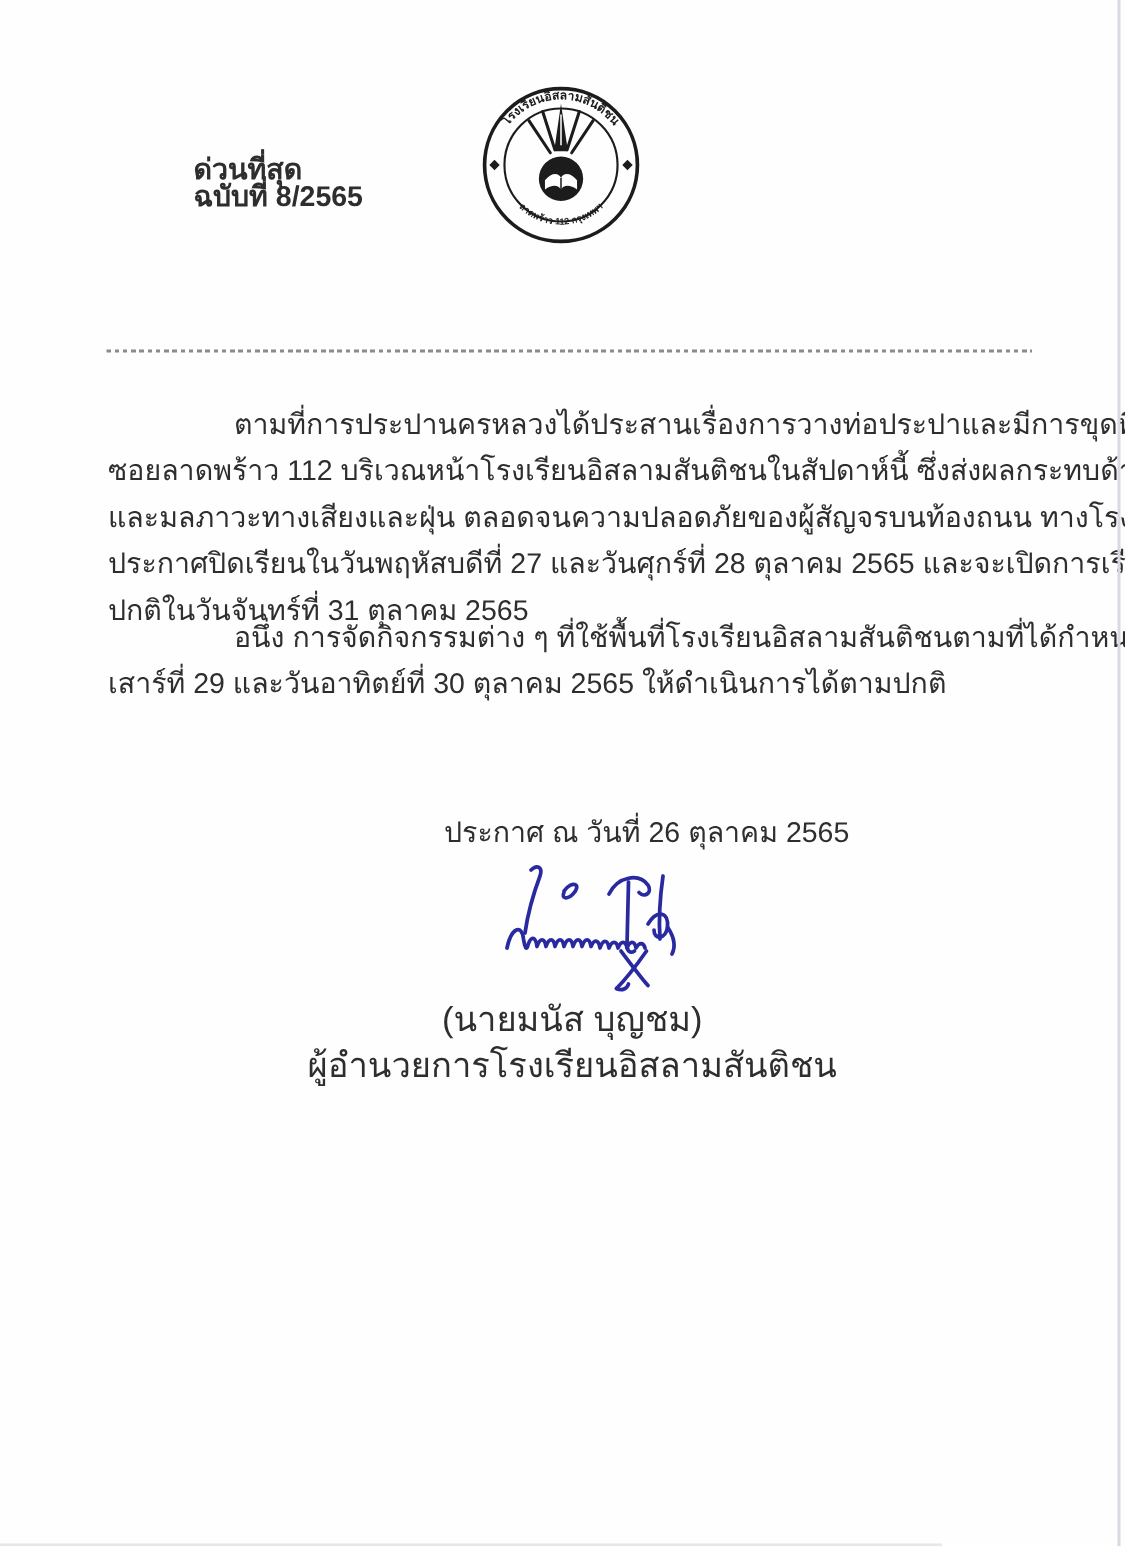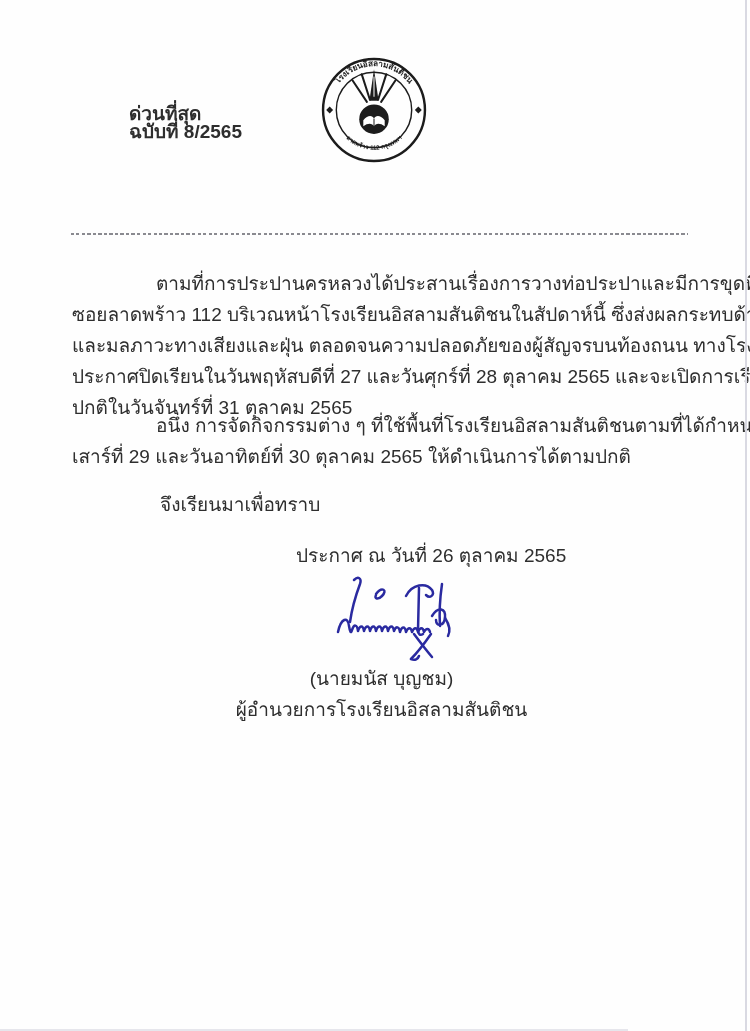--- a/index.html
+++ b/index.html
@@ -26,21 +26,21 @@
     background:repeating-linear-gradient(90deg,#8a8a90 0 3px,transparent 3px 5.5px);
   }
   .body-text{
     left:72px;width:618px;
     font-size:19px;line-height:31px;
     text-align:justify;
   }
   .body-text .line{white-space:nowrap;}
   .body-text .indent{padding-left:84px;}
   .plain{font-size:19px;line-height:26px;}
-  .sig-name{font-size:19px;line-height:26px;padding-left:13px;}
+  .sig-name{font-size:23px;line-height:26px;padding-left:13px;}
   .scan-edge-right{right:3px;top:0;width:2px;height:100%;background:#d9d9e2;}
   .scan-edge-bottom{left:0;bottom:0;width:628px;height:2px;background:#e6e6ec;}
   .emblem-svg text{font-family:"Liberation Sans","DejaVu Sans",sans-serif;}
 </style>
 </head>
 <body>
 
 <div class="page">
 
   <div class="abs hdr" style="left:97px;top:102px;">ด่วนที่สุด</div>
@@ -87,21 +87,20 @@
     <div class="line">และมลภาวะทางเสียงและฝุ่น  ตลอดจนความปลอดภัยของผู้สัญจรบนท้องถนน  ทางโรงเรียนจึงขอ</div>
     <div class="line">ประกาศปิดเรียนในวันพฤหัสบดีที่ 27 และวันศุกร์ที่ 28 ตุลาคม 2565  และจะเปิดการเรียนการสอน</div>
     <div class="line">ปกติในวันจันทร์ที่ 31 ตุลาคม 2565</div>
   </div>
 
   <div class="abs body-text" style="top:410px;">
     <div class="line indent">อนึ่ง  การจัดกิจกรรมต่าง ๆ ที่ใช้พื้นที่โรงเรียนอิสลามสันติชนตามที่ได้กำหนดไว้แล้วในวัน</div>
     <div class="line">เสาร์ที่ 29 และวันอาทิตย์ที่ 30 ตุลาคม 2565 ให้ดำเนินการได้ตามปกติ</div>
   </div>
 
-  <div class="abs plain" style="left:160px;top:492px;">จึงเรียนมาเพื่อทราบ</div>
 
   <div class="abs plain" style="left:296px;top:543px;">ประกาศ ณ วันที่ 26 ตุลาคม 2565</div>
 
   <div class="abs" style="left:318px;top:570px;width:150px;height:95px;">
     <svg viewBox="0 0 150 95" width="150" height="95" aria-hidden="true">
       <g fill="none" stroke="var(--sig)" stroke-width="2.5" stroke-linecap="round" stroke-linejoin="round">
         <path d="M36,10 C40,6 44,8 42,14 C39,22 34,38 32,52"></path>
         <path d="M58,24 C64,16 70,20 64,26 C60,30 56,29 58,25"></path>
         <path d="M20,62 C23,48 30,46 31,56 C32,62 33,64 34,60 C36,54 39,54 40,61 C42,55 45,55 46,61 C48,55 51,55 52,61 C54,55 57,55 58,61 C60,55 63,55 64,61 C66,55 69,55 70,61 C72,55 75,55 76,61 C78,56 81,56 82,62 C84,56 87,56 88,62 C90,57 93,57 94,62 C96,57 99,57 100,62 C102,57 105,57 106,62 C108,58 111,58 112,62"></path>
         <path d="M88,26 C94,14 108,12 114,20 C117,25 112,29 108,25"></path>

